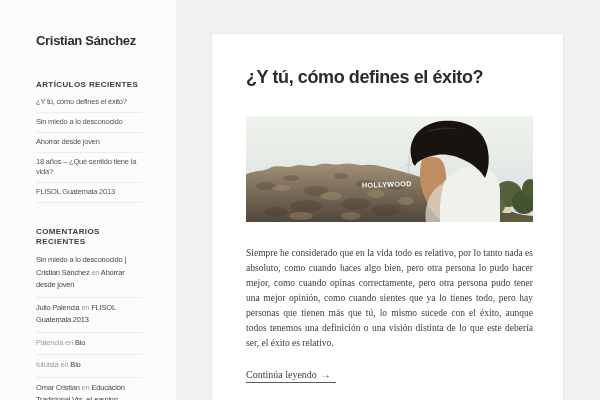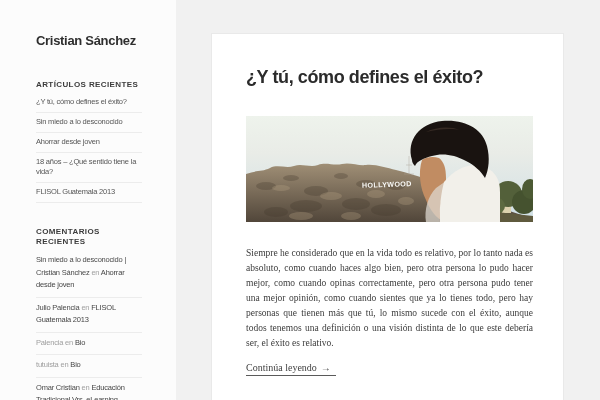--- a/index.html
+++ b/index.html
@@ -49,21 +49,21 @@
     letter-spacing:-0.4px; line-height:22px; cursor:pointer;
   }
   .featured { margin-top:28px; width:287px; height:106px; display:block; cursor:pointer; }
   .post-body {
     margin-top:24px; width:287px;
     font-family:"Liberation Serif", serif;
     font-size:9.5px; line-height:15px; color:#3b3b3b;
     text-align:justify;
   }
   .read-more {
-    display:inline-block; margin-top:11px;
+    display:inline-block; margin-top:18px;
     font-family:"Liberation Serif", serif;
     font-size:10px; color:#3f3f3f;
     border-bottom:1px solid #5a5a5a; padding:0 5px 2px 0;
     cursor:pointer; text-decoration:none;
   }
   .read-more .arrow { margin-left:4px; }
 </style>
 </head>
 <body>
 

